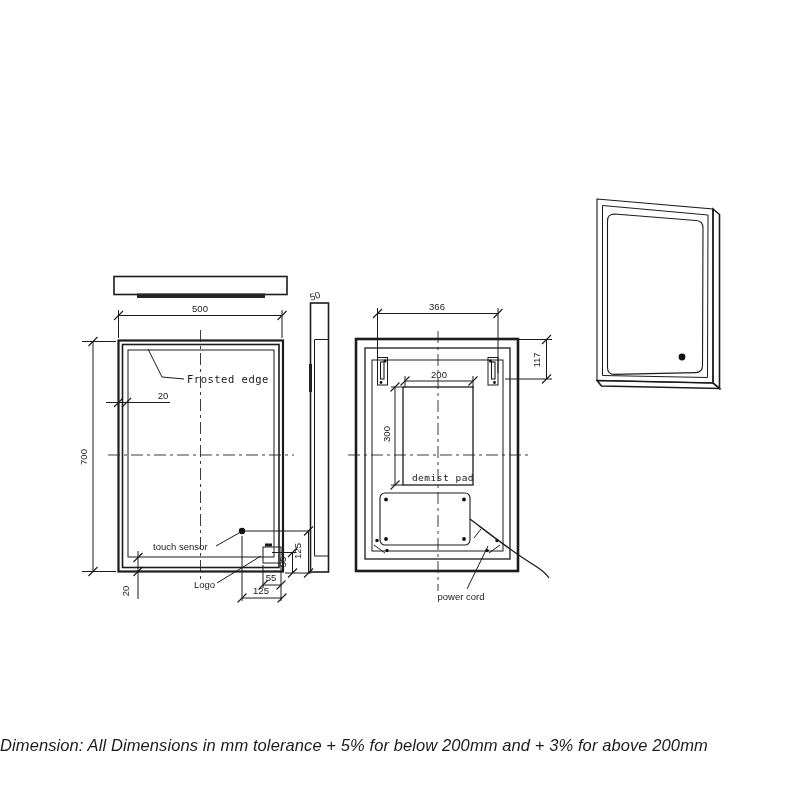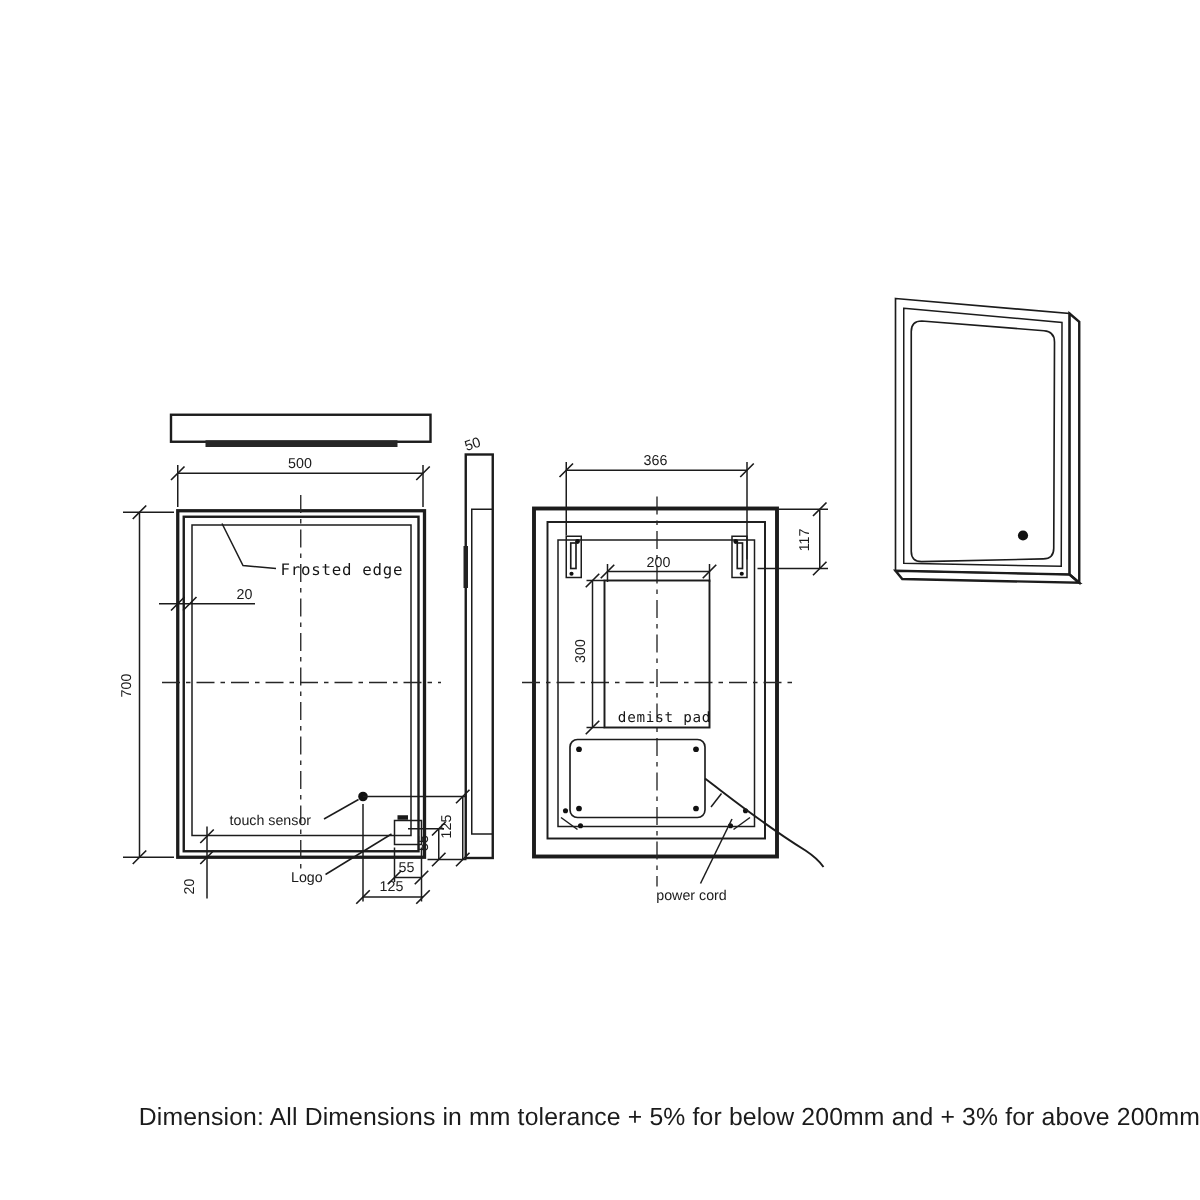--- a/index.html
+++ b/index.html
@@ -11,23 +11,23 @@
   .w13{stroke-width:1.3;}
   .w16{stroke-width:1.6;}
   .w22{stroke-width:2.2;}
   .w26{stroke-width:2.6;}
   .cl{stroke:#262626;stroke-width:0.9;fill:none;stroke-dasharray:12 4 3 4;}
   .tickp{stroke:#1b1b1b;stroke-width:1.1;fill:none;}
   .t-dim{font-family:"Liberation Sans",sans-serif;font-size:9.5px;fill:#1b1b1b;}
   .t-lbl{font-family:"Liberation Sans",sans-serif;font-size:9.5px;fill:#1b1b1b;}
   .t-mono{font-family:"DejaVu Sans Mono",monospace;font-size:10.5px;fill:#151515;letter-spacing:0.5px;}
   .t-mono-sm{font-family:"DejaVu Sans Mono",monospace;font-size:9.5px;fill:#151515;letter-spacing:0.5px;}
-  .caption{position:absolute;left:0;top:736px;width:800px;text-align:right;
+  .caption{position:absolute;left:0;top:736px;width:800px;text-align:left;
            font-family:"Liberation Sans",sans-serif;font-size:16.5px;font-weight:500;
-           color:#1b1b1b;letter-spacing:0.1px;}
+           color:#1b1b1b;letter-spacing:0.1px;font-style:italic;}
 </style>
 </head>
 <body>
 
 <div class="stage">
   <svg width="800" height="800" viewBox="0 0 800 800">
 
     <g>
       <rect x="114" y="276.5" width="173" height="18" class="ln w16" fill="#fff"></rect>
       <rect x="137" y="293.5" width="128" height="4.5" fill="#262626" stroke="none"></rect>

